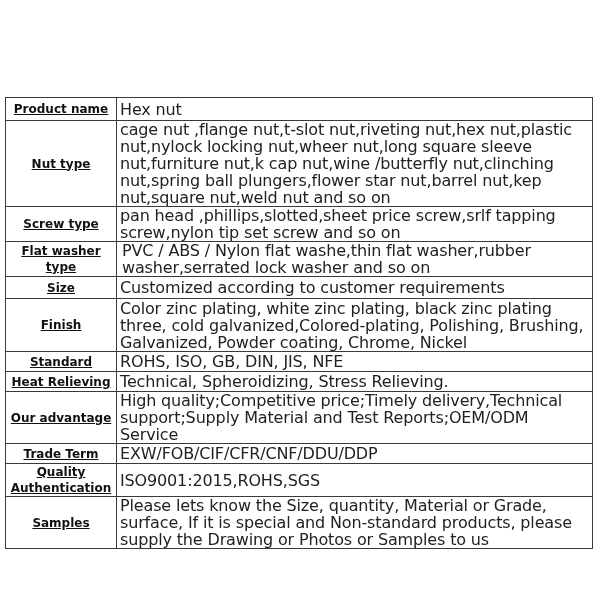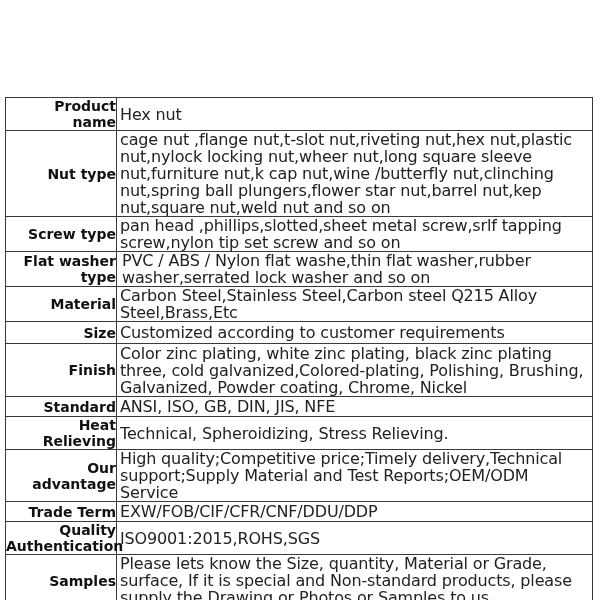--- a/index.html
+++ b/index.html
@@ -1,63 +1,59 @@
 <!DOCTYPE html>
 <html><head>
 <meta charset="utf-8">
 <style>
   html, body { margin:0; padding:0; background:#ffffff; }
   body { width:600px; height:600px; position:relative; overflow:hidden;
          font-family:"DejaVu Sans", sans-serif; color:#1a1a1a; }
   table.spec { position:absolute; left:5px; top:97px; width:588px;
                border-collapse:collapse; table-layout:fixed; }
   table.spec td { border:1px solid #3a3a3a; padding:0; vertical-align:middle; }
-  td.lbl { width:110px; text-align:right; font-weight:bold; font-size:14px;
-           line-height:16px; color:#111; }
+  td.lbl { width:110px; text-align:center; font-weight:bold; font-size:12px;
+           line-height:16px; color:#111;text-decoration:underline; }
   td.val { font-size:16px; line-height:17px; padding-left:3px !important;
            padding-right:4px !important; color:#222; letter-spacing:-0.15px; }
   td.val.top { vertical-align:top; }
   td.val.indent { padding-left:5px !important; }
 </style>
 </head>
 <body>
 
 <table class="spec">
   <tbody>
     <tr style="height:23px">
       <td class="lbl">Product name</td>
       <td class="val">Hex nut</td>
     </tr>
     <tr style="height:52px">
       <td class="lbl">Nut type</td>
       <td class="val">cage nut ,flange nut,t-slot nut,riveting nut,hex nut,plastic nut,nylock locking nut,wheer nut,long square sleeve nut,furniture nut,k cap nut,wine /butterfly nut,clinching nut,spring ball plungers,flower star nut,barrel nut,kep nut,square nut,weld nut and so on</td>
     </tr>
     <tr style="height:29px">
       <td class="lbl">Screw type</td>
-      <td class="val top">pan head ,phillips,slotted,sheet metal screw,srlf tapping screw,nylon tip set screw and so on</td>
+      <td class="val top">pan head ,phillips,slotted,sheet price screw,srlf tapping screw,nylon tip set screw and so on</td>
     </tr>
     <tr style="height:35px">
       <td class="lbl">Flat washer type</td>
       <td class="val indent">PVC / ABS / Nylon flat washe,thin flat washer,rubber washer,serrated lock washer and so on</td>
-    </tr>
-    <tr style="height:22px">
-      <td class="lbl">Material</td>
-      <td class="val">Carbon Steel,Stainless Steel,Carbon steel Q215 Alloy Steel,Brass,Etc</td>
     </tr>
     <tr style="height:22px">
       <td class="lbl">Size</td>
       <td class="val">Customized  according to customer requirements</td>
     </tr>
     <tr style="height:53px">
       <td class="lbl">Finish</td>
       <td class="val">Color zinc plating, white zinc plating, black zinc plating three, cold galvanized,Colored-plating, Polishing, Brushing, Galvanized, Powder coating, Chrome, Nickel</td>
     </tr>
     <tr style="height:20px">
       <td class="lbl">Standard</td>
-      <td class="val">ANSI, ISO, GB, DIN, JIS, NFE</td>
+      <td class="val">ROHS, ISO, GB, DIN, JIS, NFE</td>
     </tr>
     <tr style="height:20px">
       <td class="lbl">Heat Relieving</td>
       <td class="val">Technical, Spheroidizing, Stress Relieving.</td>
     </tr>
     <tr style="height:35px">
       <td class="lbl">Our advantage</td>
       <td class="val">High quality;Competitive price;Timely delivery,Technical support;Supply Material and Test Reports;OEM/ODM Service</td>
     </tr>
     <tr style="height:20px">

